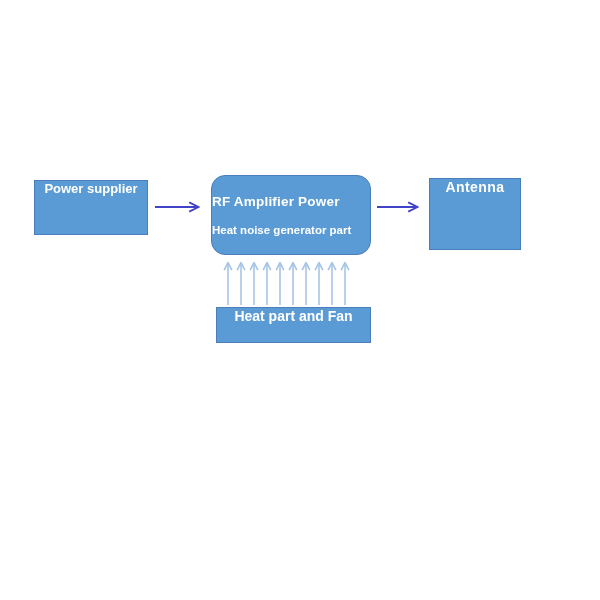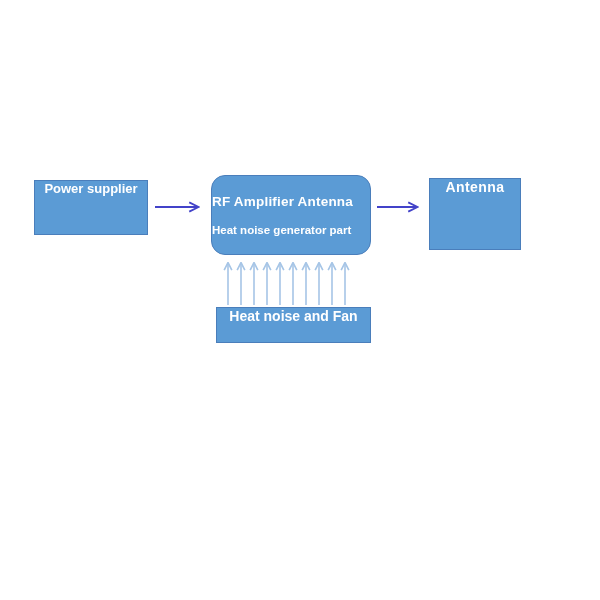--- a/index.html
+++ b/index.html
@@ -82,25 +82,25 @@
         <line x1="332" y1="305" x2="332" y2="263" class="v-arrow" marker-end="url(#head-light)"></line>
         <line x1="345" y1="305" x2="345" y2="263" class="v-arrow" marker-end="url(#head-light)"></line>
       </g>
   </svg>
 
   <div class="node node-power">
     <span>Power supplier</span>
   </div>
 
   <div class="node node-module">
-    <div class="module-title">RF Amplifier Antenna</div>
+    <div class="module-title">RF Amplifier Power</div>
     <div class="module-subtitle">Heat noise generator part</div>
   </div>
 
   <div class="node node-antenna">
     <span>Antenna</span>
   </div>
 
   <div class="node node-heatsink">
-    <span>Heat noise and Fan</span>
+    <span>Heat part and Fan</span>
   </div>
 
 </div>
 
 </body></html>

